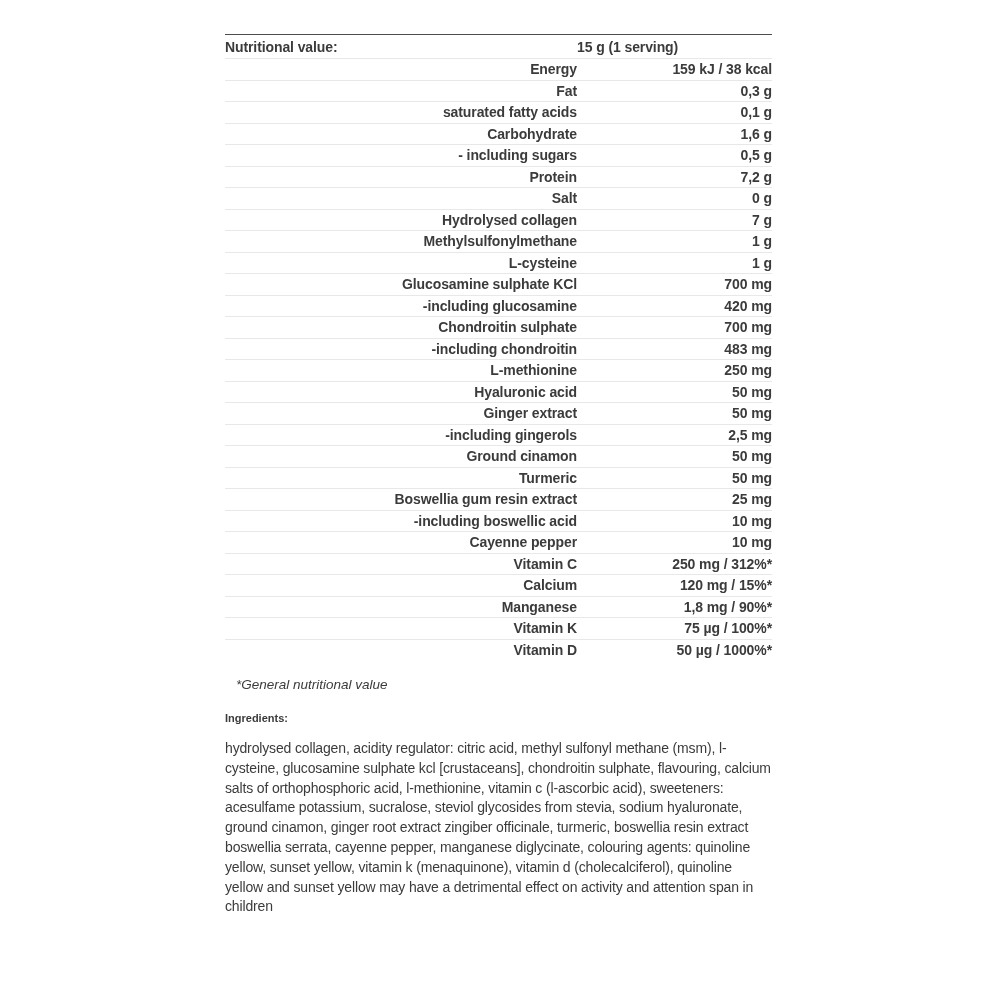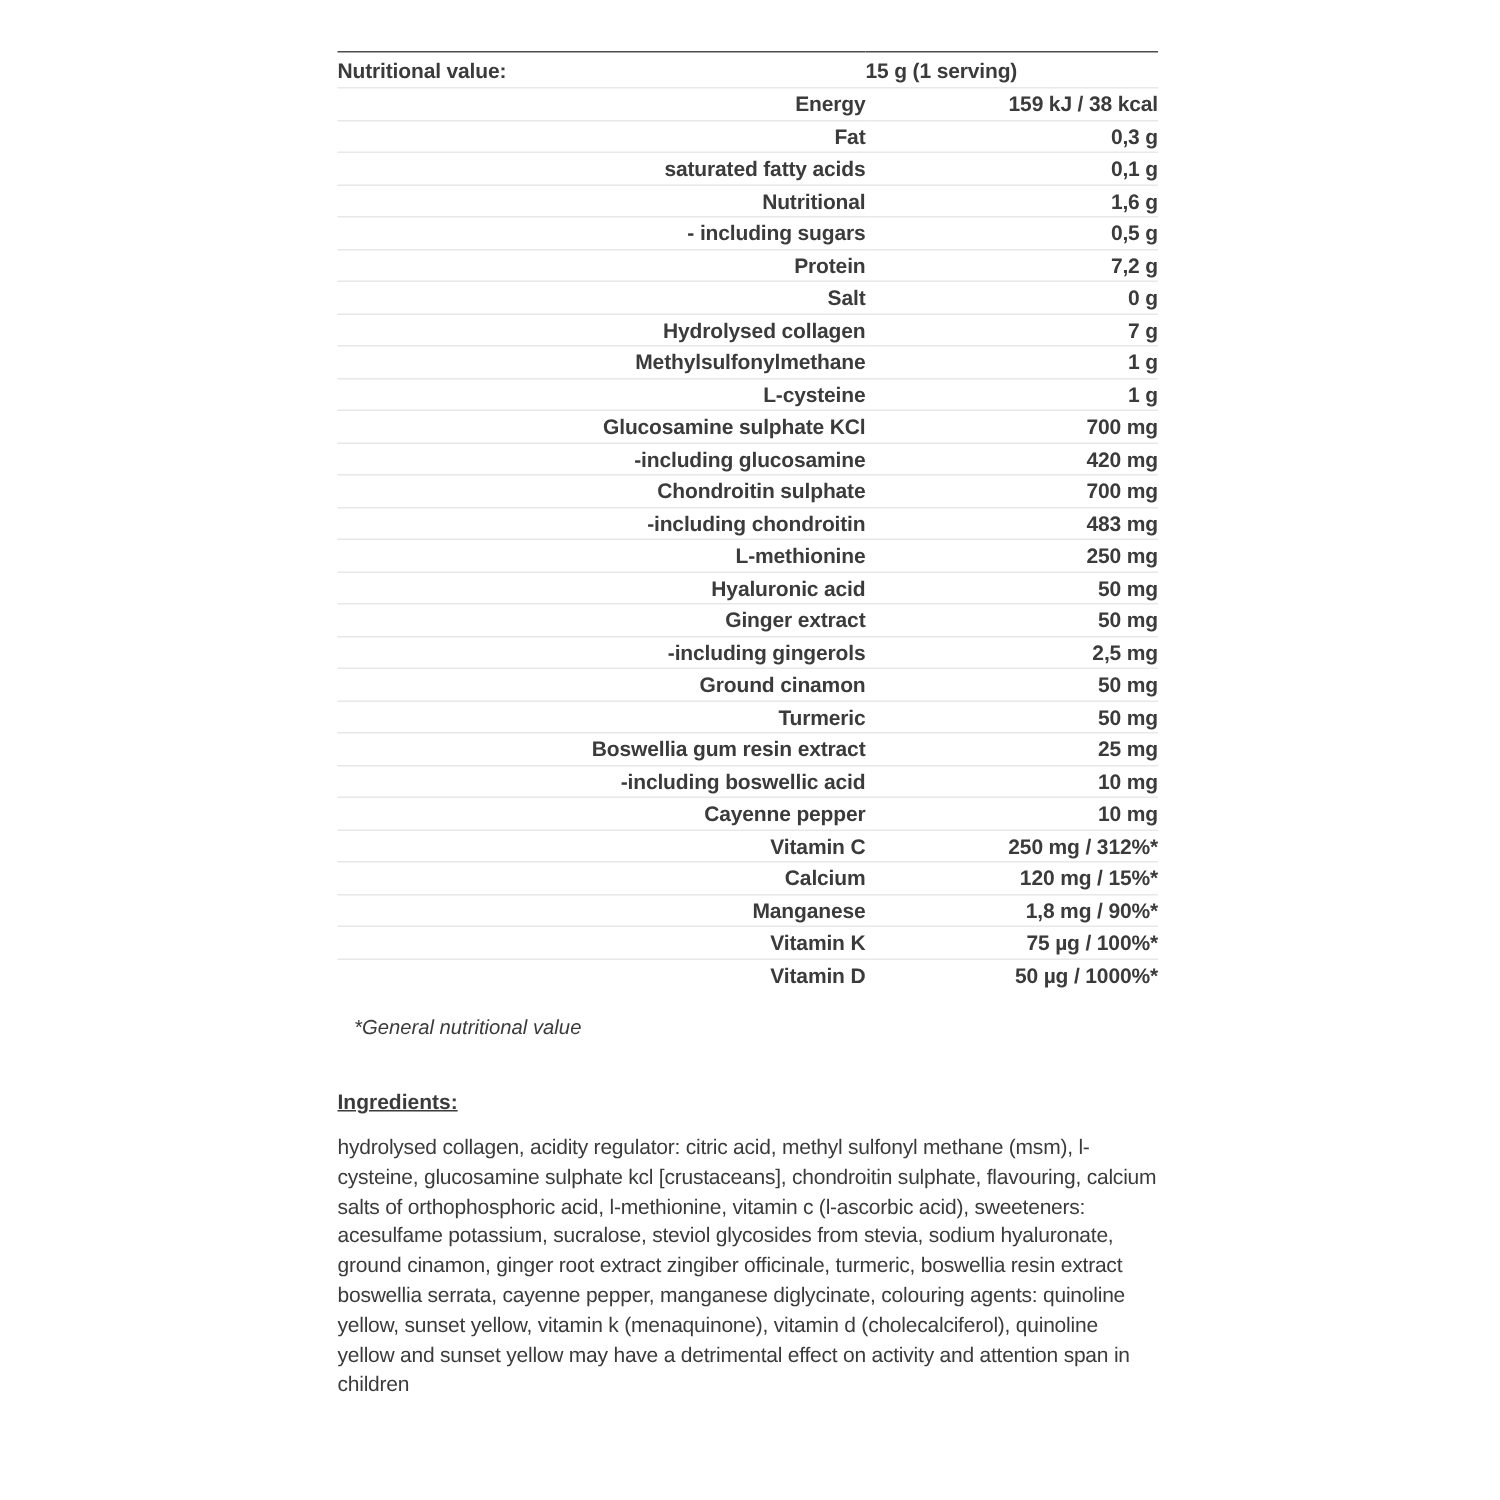--- a/index.html
+++ b/index.html
@@ -56,25 +56,24 @@
     width:320px;
   }
   .footnote{
     margin-top:17px;
     font-style:italic;
     font-size:13.5px;
     line-height:15px;
     margin-left:11px;
   }
   .ingredients-heading{
-    margin-top:34px;
+    margin-top:18px;
     font-weight:bold;
-    font-size:14px;
+    font-size:11px;
     line-height:16px;
-    text-decoration:underline;
   }
   .ingredients-text{
     margin:13px 0 0 0;
     width:547px;
     font-size:14px;
     letter-spacing:-0.15px;
     line-height:19.8px;
   }
 </style>
 </head>
@@ -96,21 +95,21 @@
         </tr>
         <tr>
           <td>Fat</td>
           <td>0,3 g</td>
         </tr>
         <tr>
           <td class="indent">saturated fatty acids</td>
           <td>0,1 g</td>
         </tr>
         <tr>
-          <td>Nutritional</td>
+          <td>Carbohydrate</td>
           <td>1,6 g</td>
         </tr>
         <tr>
           <td class="indent">- including sugars</td>
           <td>0,5 g</td>
         </tr>
         <tr>
           <td>Protein</td>
           <td>7,2 g</td>
         </tr>

